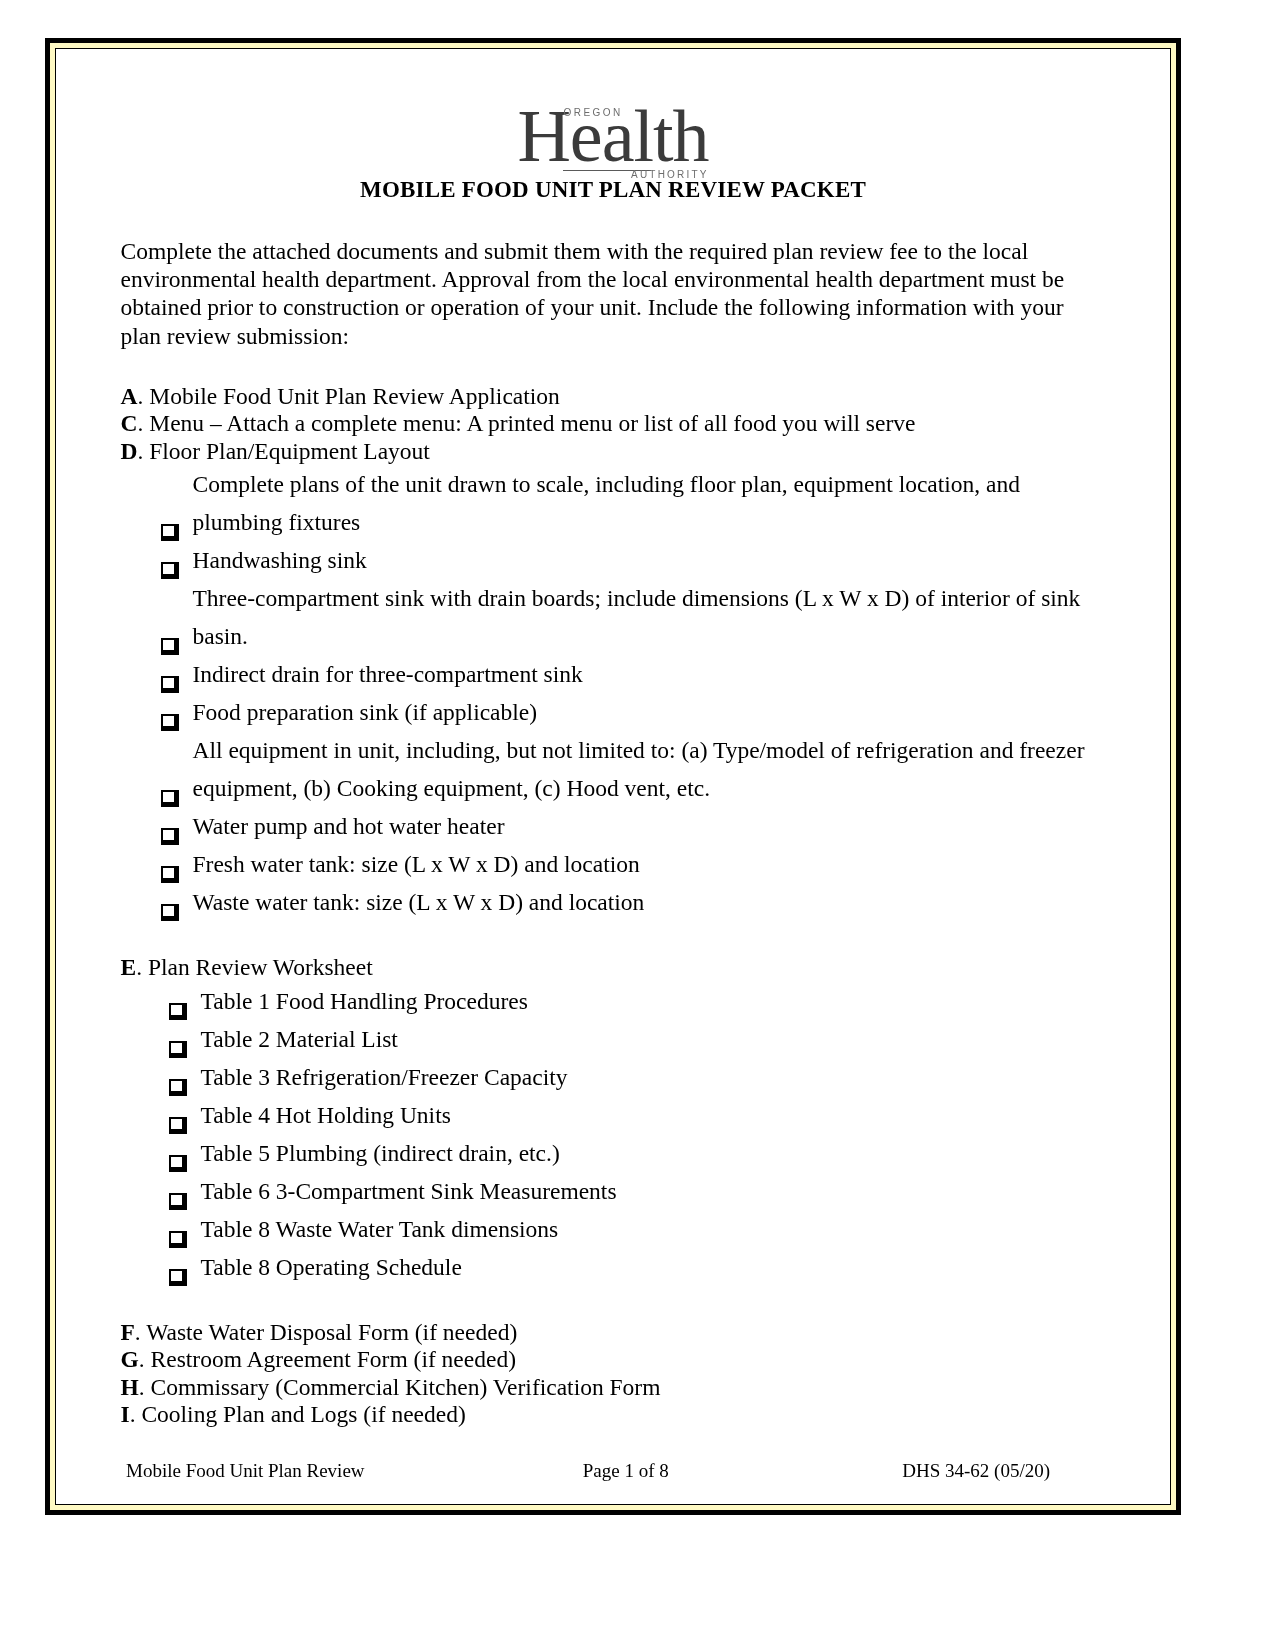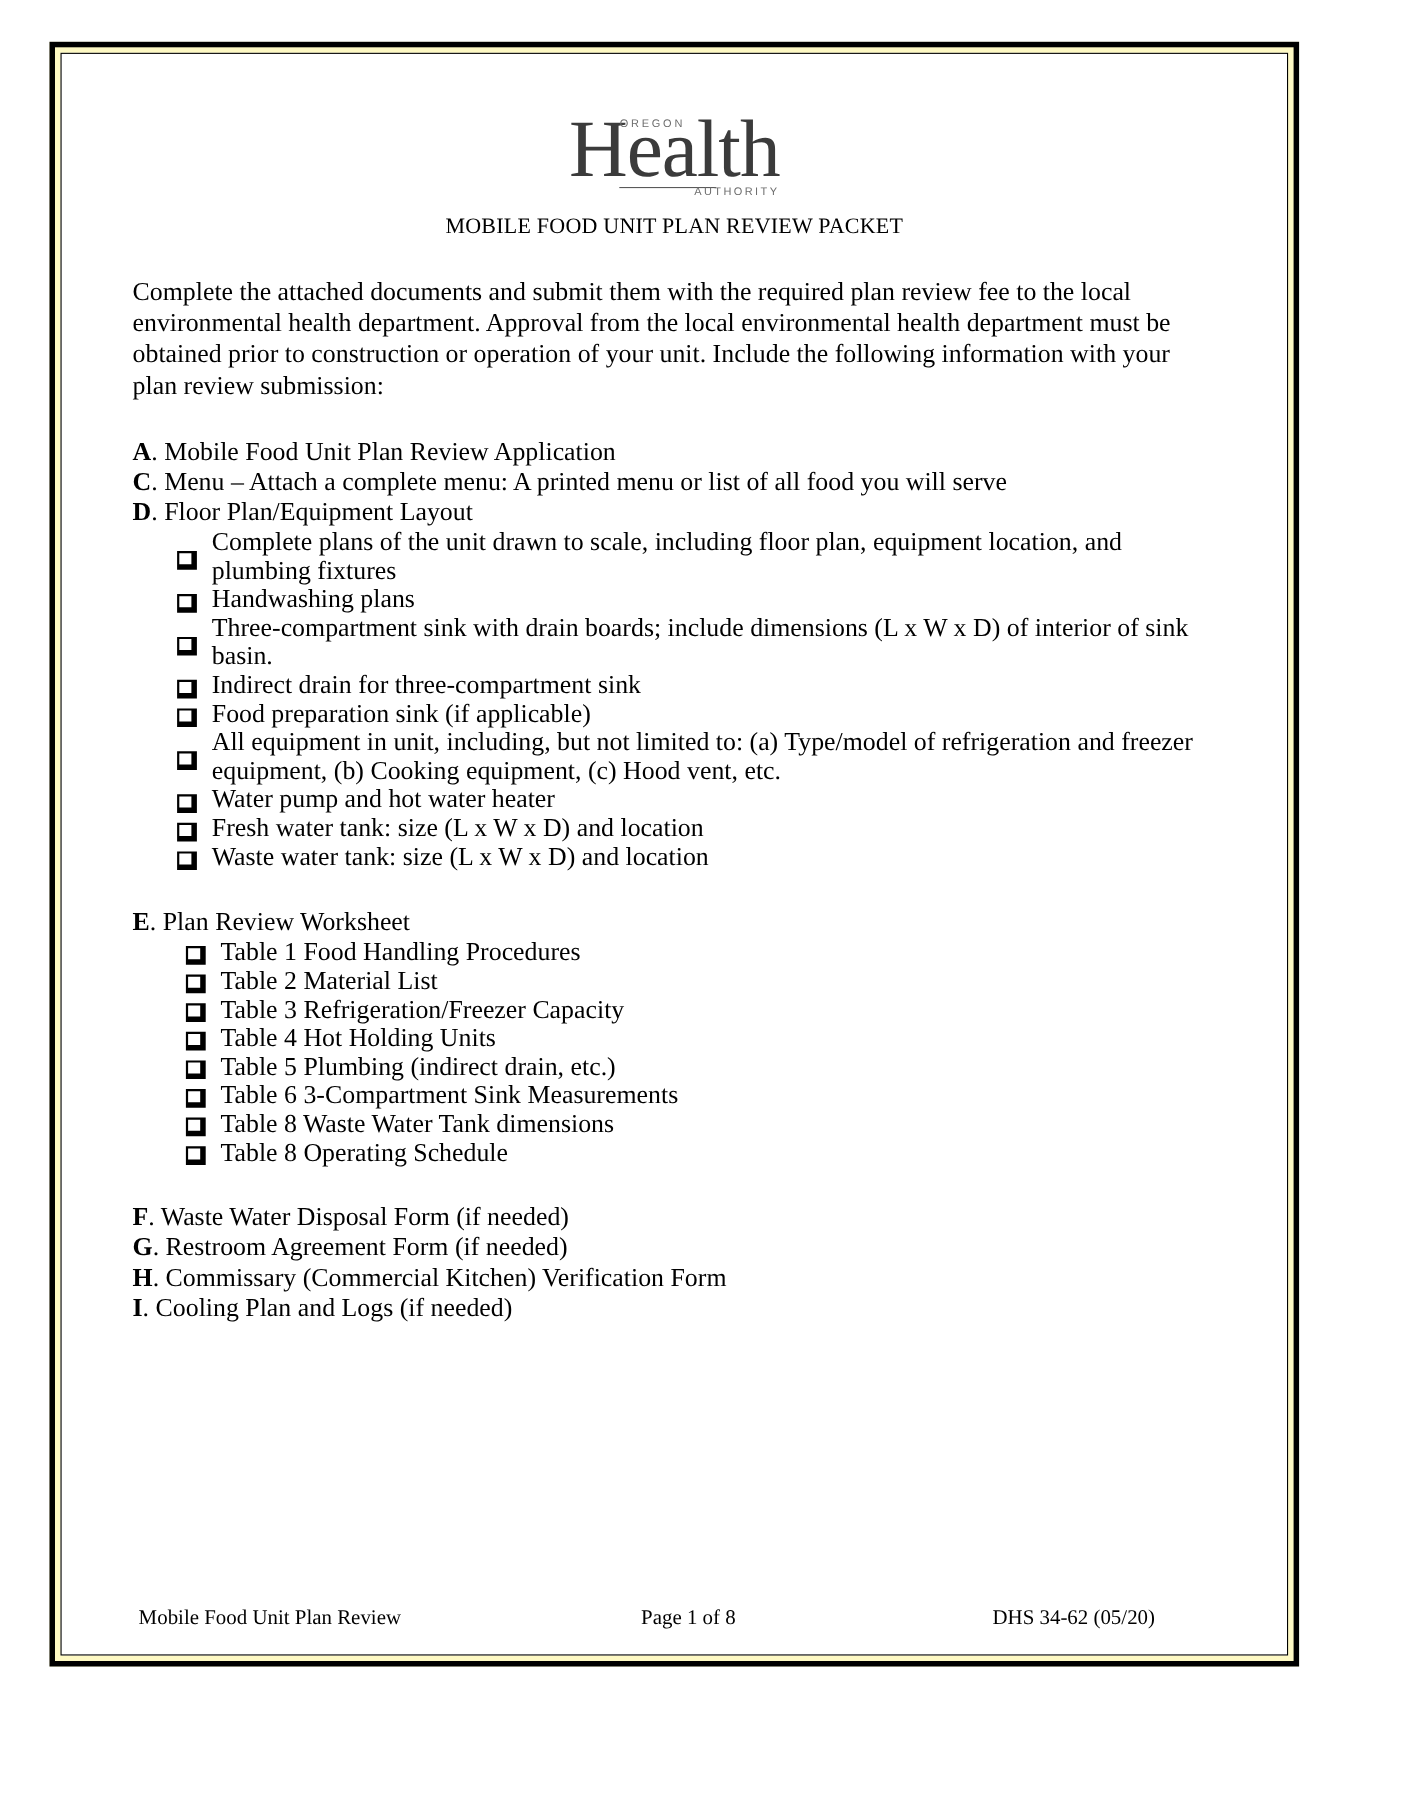--- a/index.html
+++ b/index.html
@@ -89,24 +89,24 @@
     position: absolute;
     left: 46px;
     right: 58px;
     bottom: 2px;
     border-bottom: 1px solid #5a5a5a;
   }
 
   
   .doc-title {
     text-align: center;
-    font-weight: normal;
-    font-size: 20px;
+    font-weight: bold;
+    font-size: 23px;
     letter-spacing: 0.2px;
-    margin-top: 42px;
+    margin-top: 24px;
   }
 
   
   .body-col {
     margin: 0 auto;
     width: 985px;
     font-size: 23.5px;
     line-height: 28.2px;
   }
   .intro {
@@ -124,23 +124,23 @@
   }
   .alpha-letter {
     font-weight: bold;
   }
 
   .check-list {
     margin-top: 0;
   }
   .check-item {
     display: flex;
-    align-items: center;
+    align-items: flex-end;
     margin-left: 40px;
-    line-height: 26px;
+    line-height: 38px;
   }
   .check-item.deep {
     margin-left: 48px;
   }
   .cb {
     flex: 0 0 auto;
     width: 18px;
     height: 17px;
     margin-top: 6px;
     margin-right: 14px;
@@ -197,21 +197,21 @@
           <div class="alpha-item"><span class="alpha-letter">D</span><span>. Floor Plan/Equipment Layout</span></div>
         </div>
 
         <div class="check-list">
           <div class="check-item">
               <span class="cb"></span>
               <span class="cb-text">Complete plans of the unit drawn to scale, including floor plan, equipment location, and plumbing fixtures</span>
             </div>
           <div class="check-item">
               <span class="cb"></span>
-              <span class="cb-text">Handwashing plans</span>
+              <span class="cb-text">Handwashing sink</span>
             </div>
           <div class="check-item">
               <span class="cb"></span>
               <span class="cb-text">Three-compartment sink with drain boards; include dimensions (L x W x D) of interior of sink basin.</span>
             </div>
           <div class="check-item">
               <span class="cb"></span>
               <span class="cb-text">Indirect drain for three-compartment sink</span>
             </div>
           <div class="check-item">

